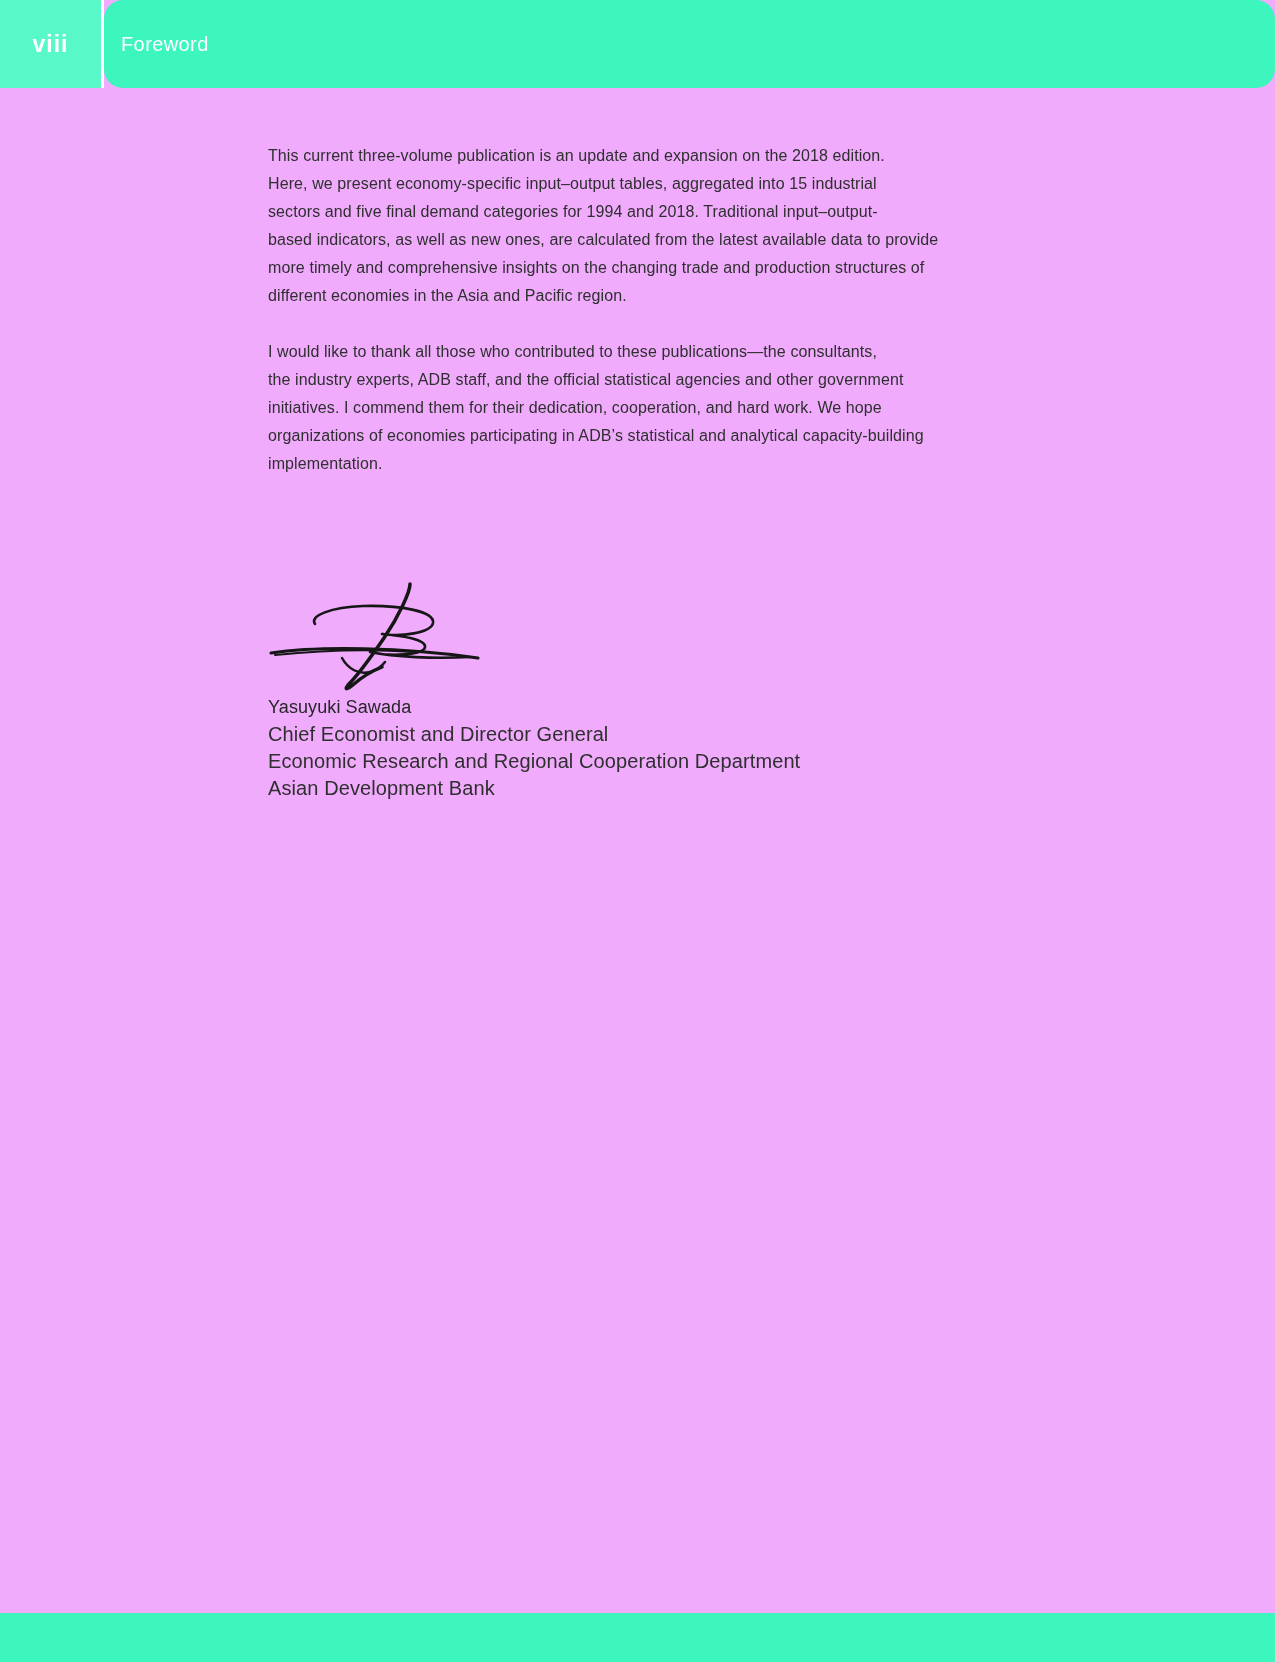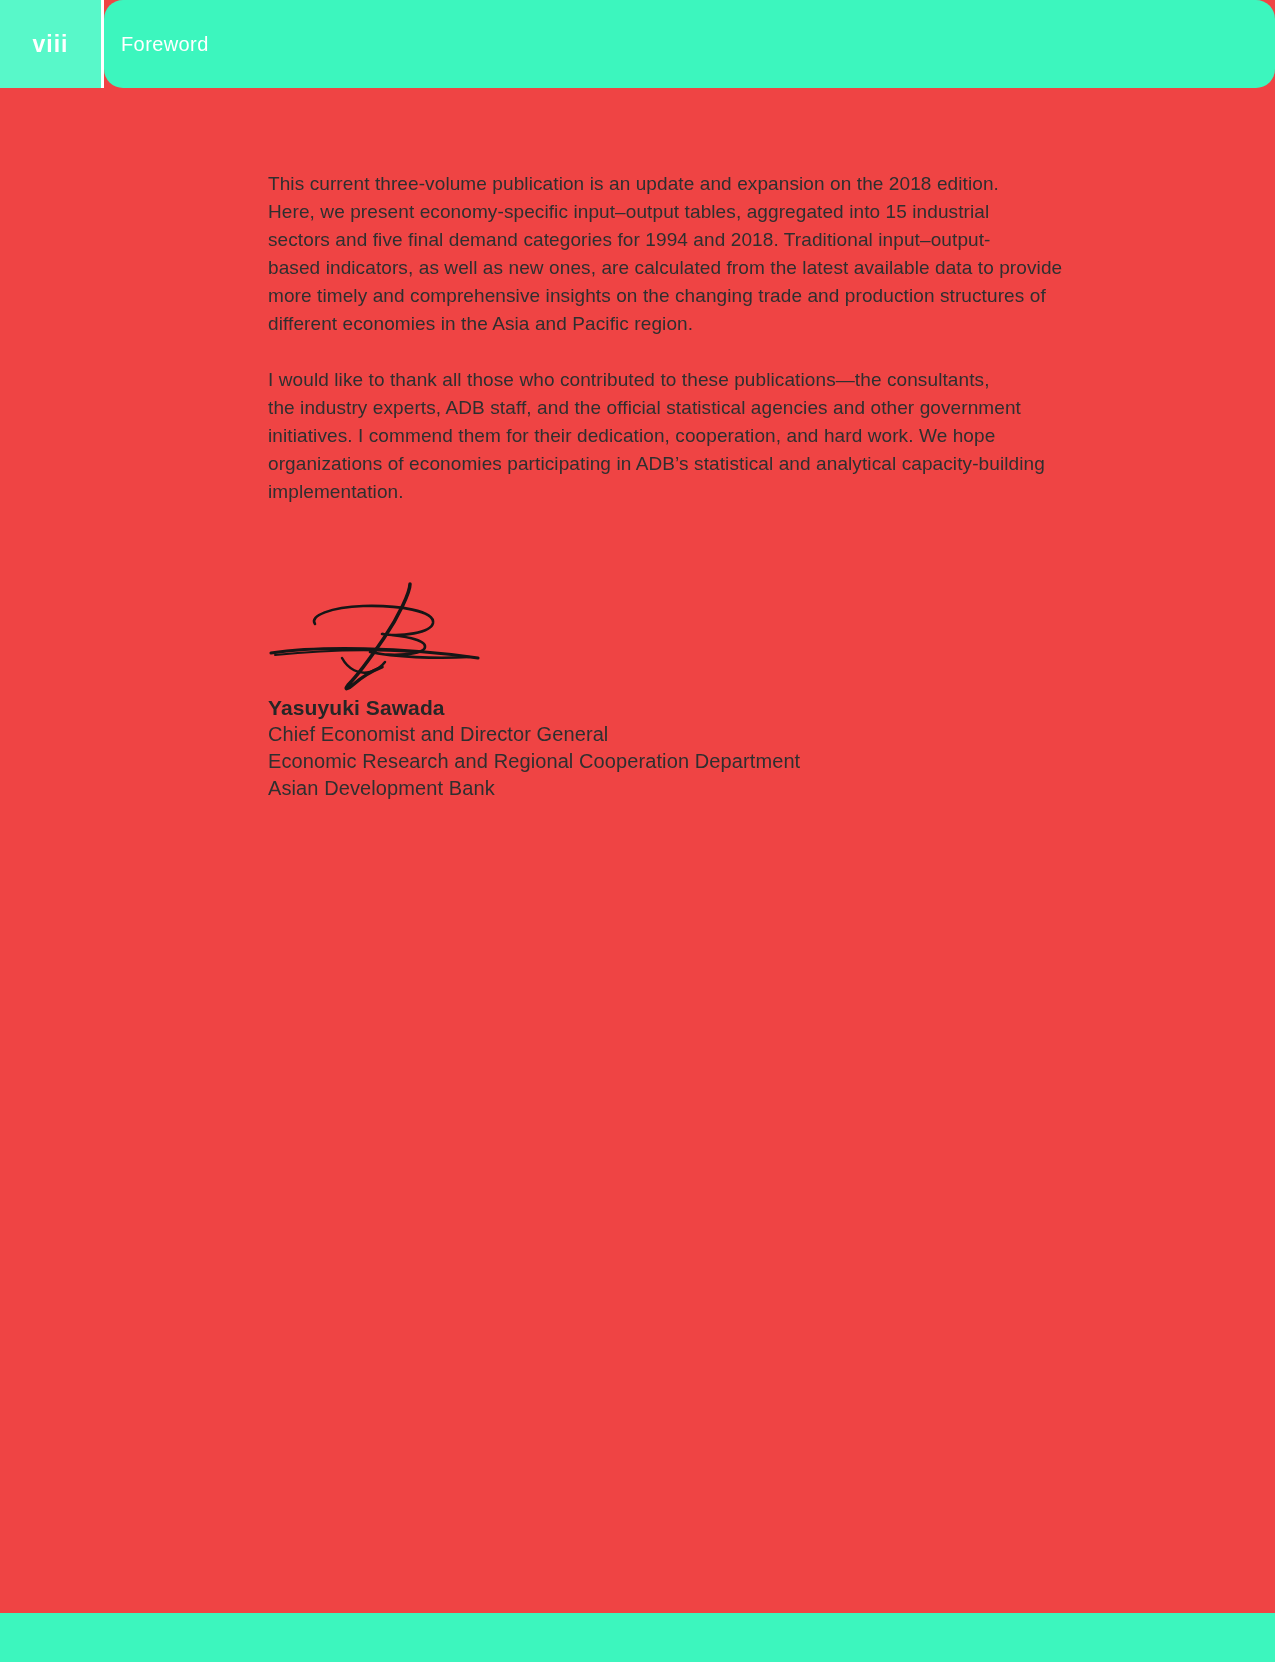--- a/index.html
+++ b/index.html
@@ -7,21 +7,21 @@
     --pagenum-bg:#58f8c9;
     --footer-bg:#3cf6be;
     --text:#2f2f2f;
     --header-text:#ffffff;
   }
   html,body{margin:0;padding:0;background:#e8e8e8;}
   .page{
     position:relative;
     width:1275px;height:1662px;
     margin:0 auto;
-    background:#ef4444;
+    background:#f0abfc;
     font-family:"Liberation Sans",sans-serif;
     overflow:hidden;
   }
   
   .topbar{
     position:absolute;top:0;left:0;right:0;height:88px;
     display:flex;align-items:stretch;
   }
   .pagenum-box{
     width:101px;background:var(--pagenum-bg);
@@ -35,33 +35,33 @@
   .title-bar{
     flex:1;background:var(--bar-bg);
     display:flex;align-items:center;padding-left:17px;border-radius:19px;
   }
   .title-bar span{
     color:var(--header-text);
     font-size:20px;font-weight:500;letter-spacing:0.4px;
   }
   
   .content{
-    position:absolute;left:268px;top:170px;width:860px;
+    position:absolute;left:268px;top:142px;width:860px;
     color:var(--text);
-    font-size:19px;line-height:28px;letter-spacing:0.1px;
+    font-size:16px;line-height:28px;letter-spacing:0.1px;
   }
   .para{margin:0 0 28px 0;padding:0;}
   .bodyline{display:block;white-space:nowrap;}
   
   .signature-svg{position:absolute;left:263px;top:578px;}
   .sig-text{
     position:absolute;left:268px;top:694px;
     color:var(--text);font-size:20px;line-height:27px;letter-spacing:0.1px;
   }
-  .sig-name{font-weight:700;font-size:21px;color:#262626;}
+  .sig-name{font-weight:400;font-size:18px;color:#262626;}
   
   .bottombar{
     position:absolute;left:0;bottom:0;width:100%;height:49px;
     background:var(--footer-bg);
   }
 </style>
 </head>
 <body>
 
 <div class="page">

